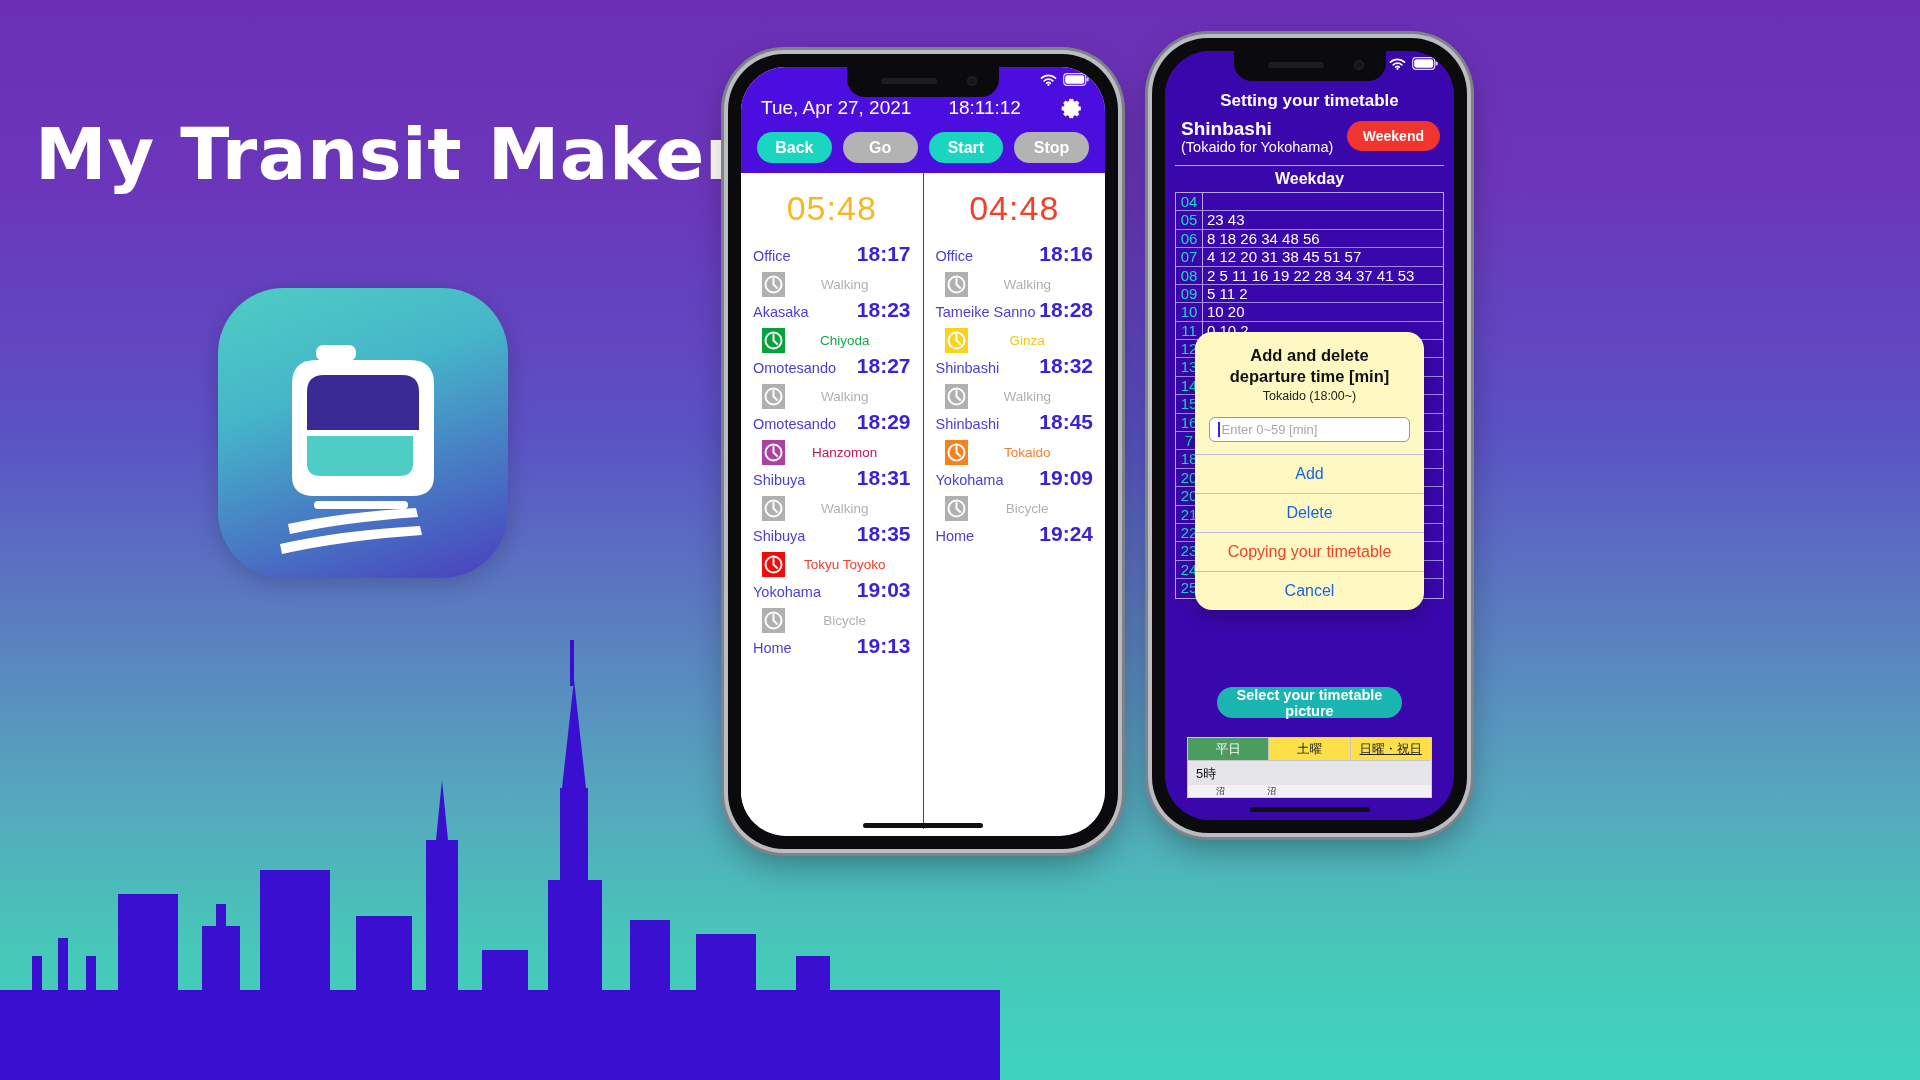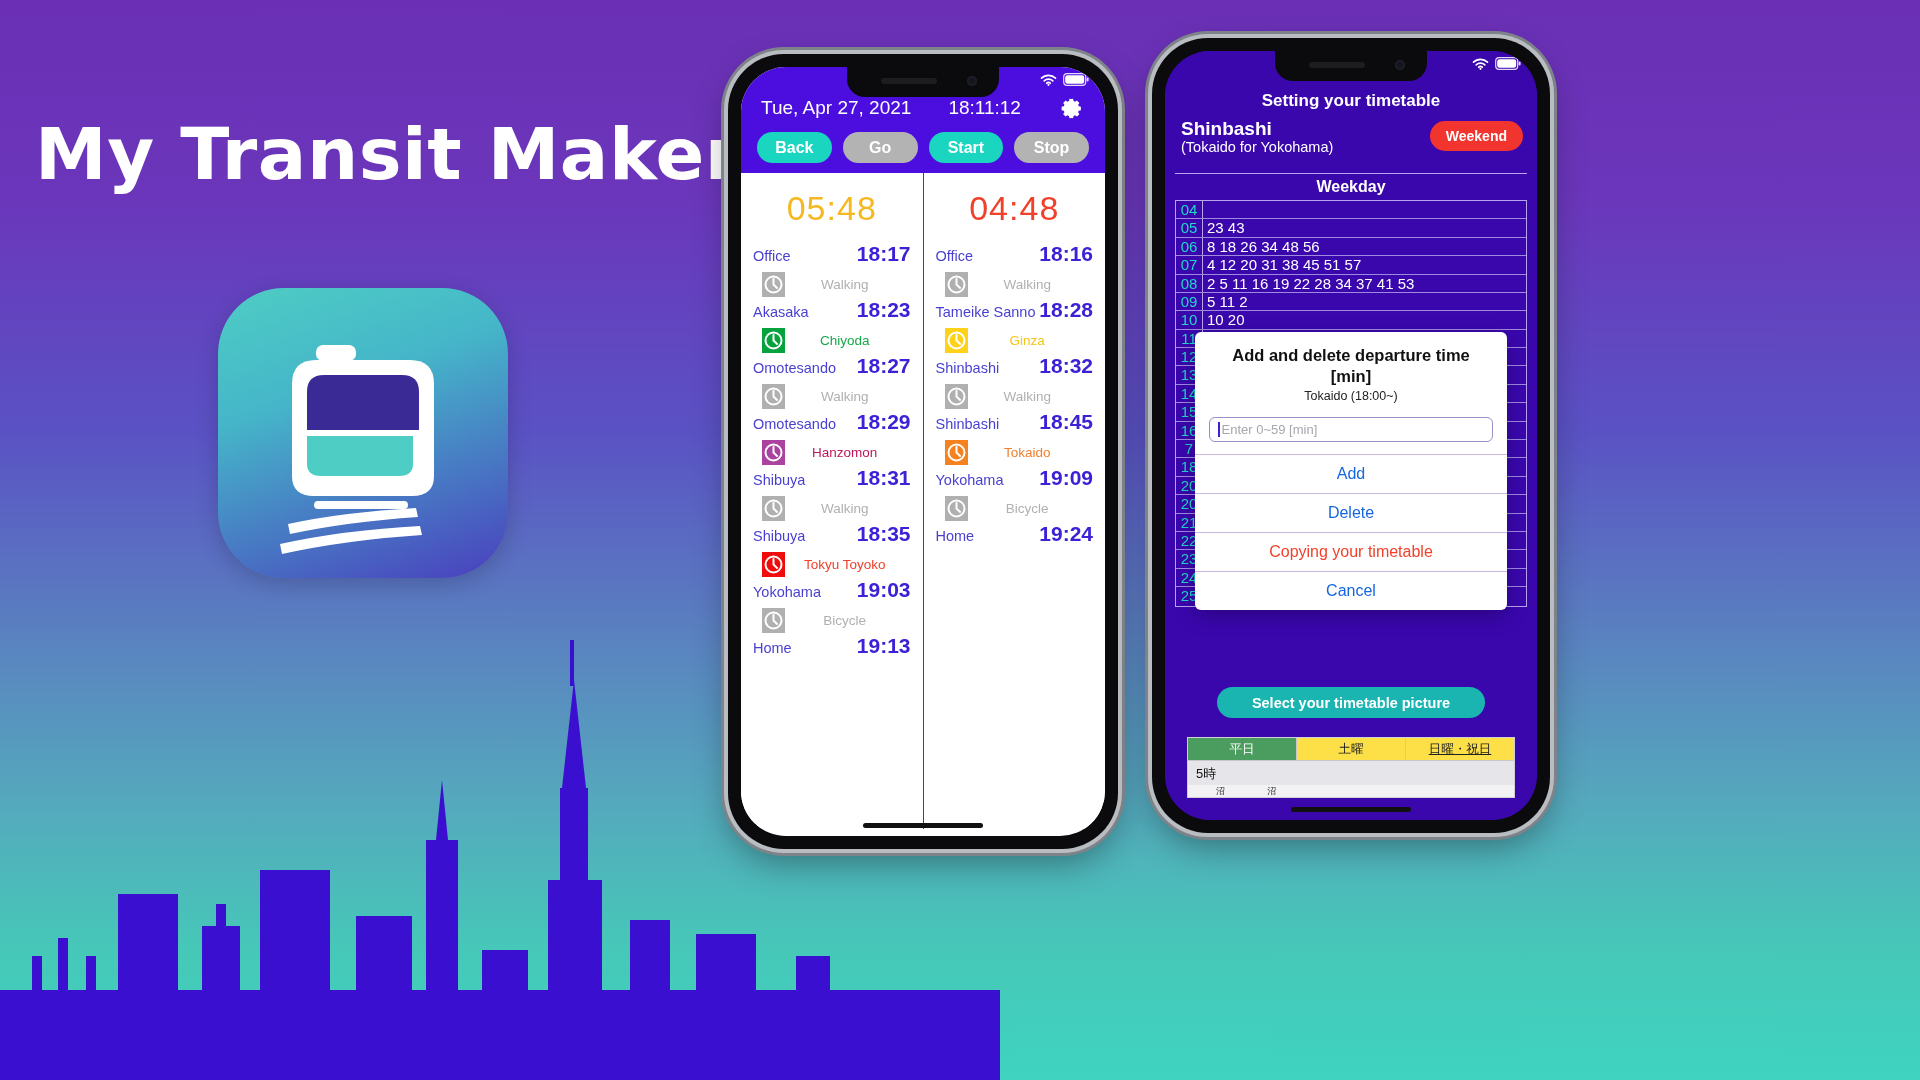--- a/index.html
+++ b/index.html
@@ -91,36 +91,36 @@
   .stop-time { color:#3b22d6; font-size:21px; font-weight:600; }
   .leg-row { display:flex; align-items:center; height:28px; padding-left:9px; }
   .leg-badge {
     width:23px; height:29px; display:flex; align-items:center; justify-content:center;
     flex:0 0 auto;
   }
   .leg-badge svg { display:block; }
   .leg-label { flex:1 1 auto; text-align:center; font-size:13.5px; padding-right:6px;}
 
   
-  #phone2 { left:1152px; top:38px; width:398px; height:795px; }
+  #phone2 { left:1152px; top:38px; width:315px; height:795px; }
   #phone2 .screen { background:#3a07ad; }
   .tt-wrap { position:absolute; inset:0; background:#3a07ad; padding-top:30px; }
   .tt-title { color:#fff; text-align:center; font-size:17px; font-weight:bold; padding:10px 0 8px 0;}
   .tt-sub { padding:0 16px 6px 16px; position:relative; }
   .tt-station { color:#fff; font-size:19px; font-weight:bold; line-height:1.05; }
   .tt-line { color:#fff; font-size:14.5px; }
   .weekend-btn {
     position:absolute; right:14px; top:2px;
     background:#f2342f; color:#fff; font-size:14px; font-weight:bold;
     border-radius:16px; padding:7px 16px; border:none;
   }
   .tt-daytype {
     color:#fff; font-size:16px; font-weight:bold; text-align:center;
     border-top:1.5px solid #b9a4ee; border-bottom:1.5px solid #b9a4ee;
-    padding:4px 0; margin:12px 10px 0 10px;
+    padding:4px 0; margin:4px 10px 0 10px;
   }
   .tt-table { margin:0 10px; border:1.5px solid #b9a4ee; border-top:none; }
   .tt-row { display:flex; height:18.4px; border-bottom:1px solid #9f8ae0; }
   .tt-row:last-child { border-bottom:none; }
   .tt-hour {
     width:27px; flex:0 0 27px; color:#22d6c8; font-size:15px;
     text-align:center; border-right:1.5px solid #b9a4ee; line-height:17px;
   }
   .tt-mins { flex:1 1 auto; color:#fff; font-size:15px; padding-left:4px; line-height:17px; white-space:nowrap; overflow:hidden;}
 
@@ -140,21 +140,21 @@
   .jp-hour { font-size:13px; padding:4px 8px 2px 8px; color:#111; background:#e6e6ea; }
   .jp-times { display:flex; gap:30px; padding:2px 10px 6px 22px; }
   .jp-time { text-align:center; }
   .jp-time .sm { font-size:9px; color:#333; display:block; line-height:1;}
   .jp-time .big { font-size:19px; color:#111; text-decoration:underline; }
 
   
   .modal-backdrop { position:absolute; inset:0; }
   .modal {
     position:absolute; left:30px; right:30px; top:281px;
-    background:#ffffff; border-radius:6px; overflow:hidden;
+    background:#fef9c3; border-radius:17px; overflow:hidden;
     box-shadow:0 6px 20px rgba(0,0,0,.25);
   }
   .modal-head { padding:13px 18px 10px 18px; text-align:center; }
   .modal-title { font-size:16.5px; font-weight:bold; color:#111; line-height:1.25; }
   .modal-sub { font-size:12.5px; color:#222; margin-top:3px; }
   .modal-input {
     margin:4px 14px 12px 14px; background:#fff; border:1px solid #9b8ec4;
     border-radius:6px; height:25px; display:flex; align-items:center; padding:0 8px;
     position:relative;
   }

